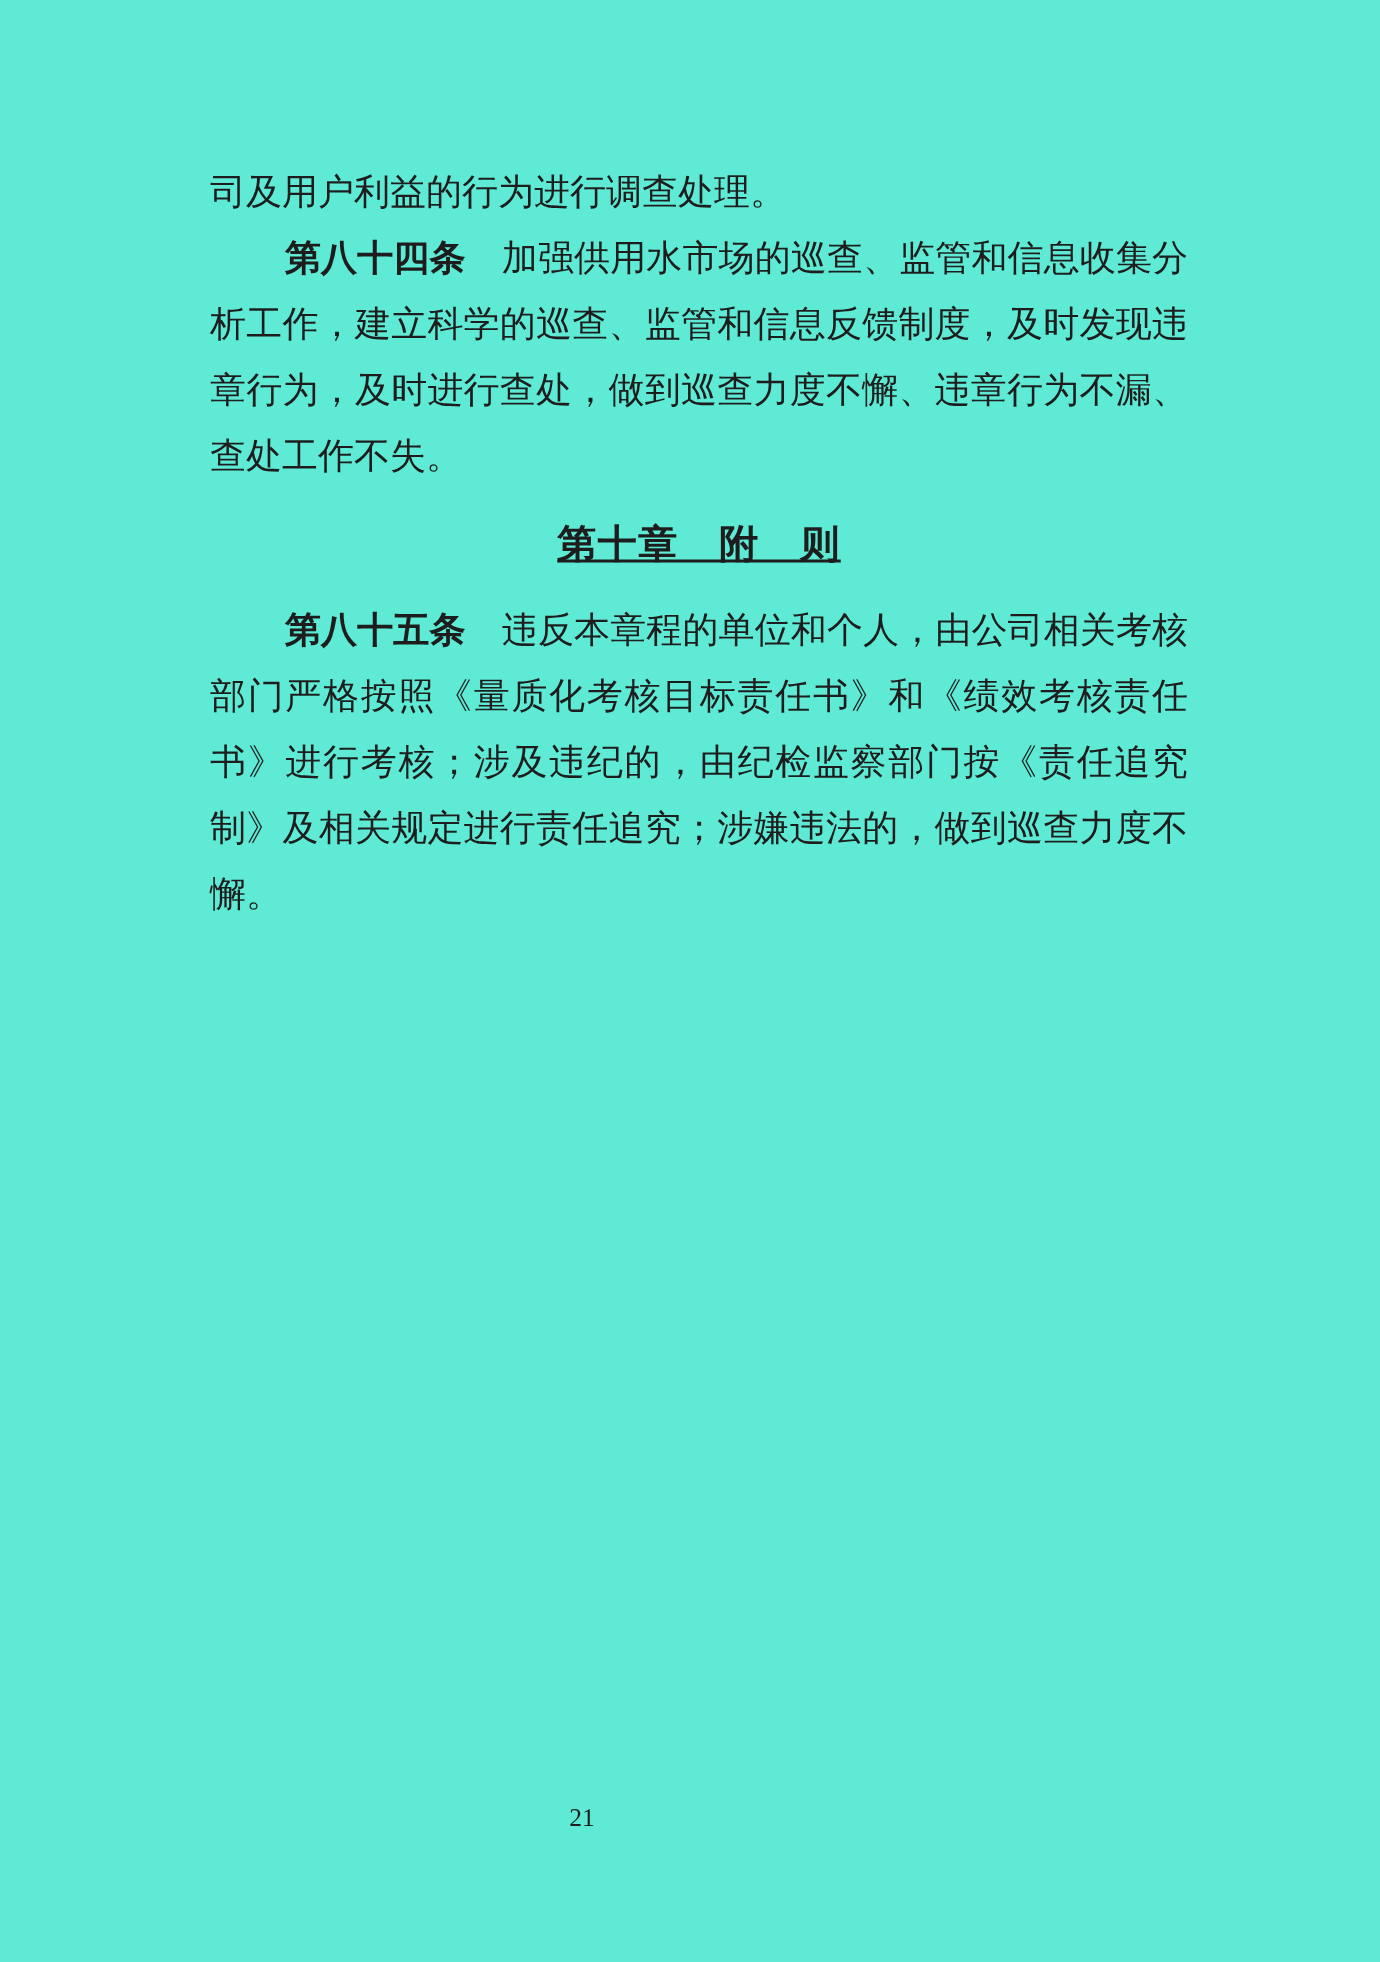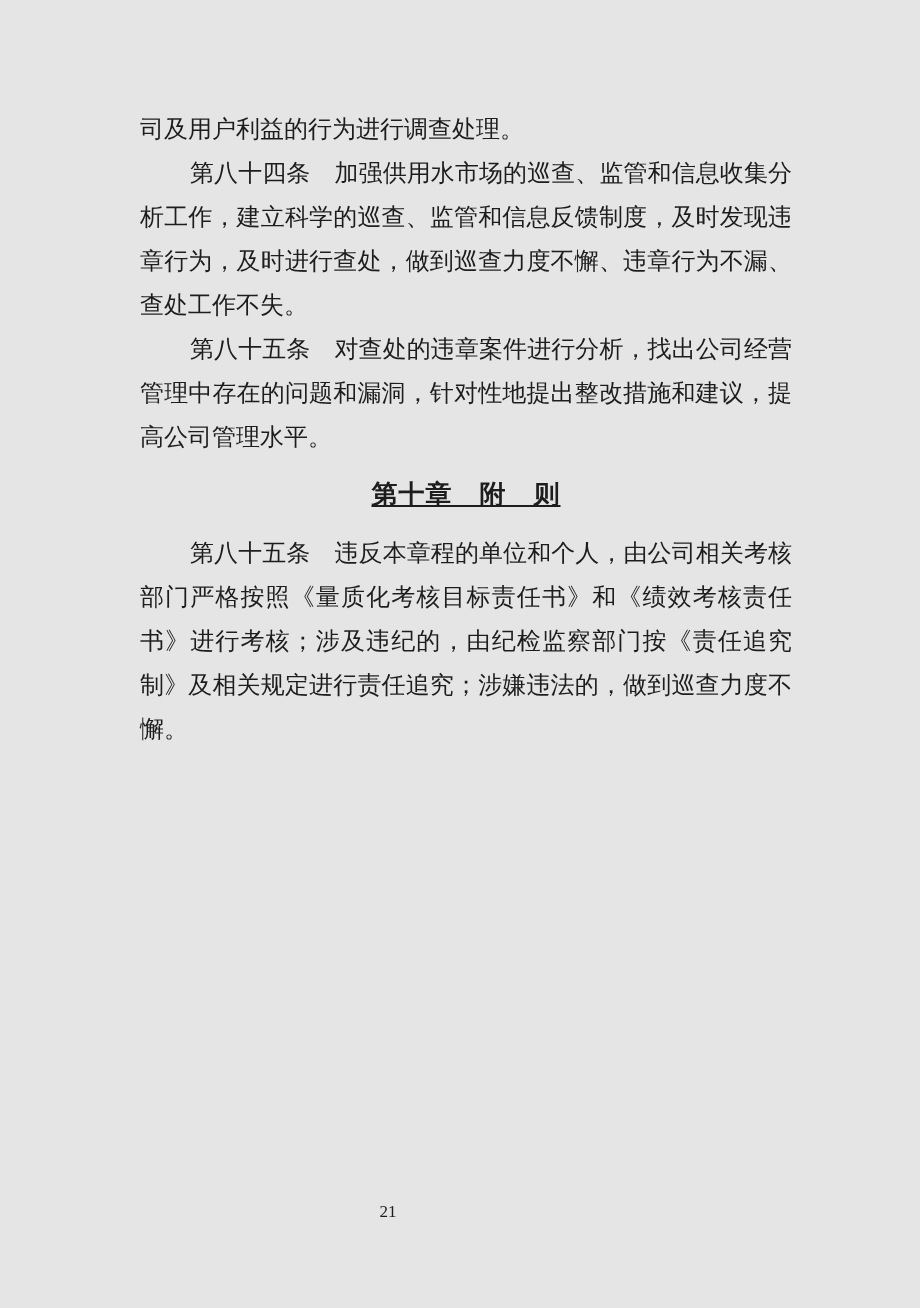--- a/index.html
+++ b/index.html
@@ -11,40 +11,40 @@
     height: 1308px;
     position: relative;
     background: #fefefe;
     font-family: "Liberation Serif", "DejaVu Serif", serif;
     color: #1d1d1d;
     overflow: hidden;
   }
   .page {
     position: absolute;
     inset: 0;
-    background: #e5e5e5;
+    background: #5eead4;
   }
   .content {
     position: absolute;
     left: 140px;
     top: 107px;
     width: 652px;
     font-size: 24px;
     line-height: 44px;
     text-align: justify;
   }
   .para {
     margin: 0;
     padding: 0;
   }
   .para.indent {
     text-indent: 50px;
   }
   .article-label {
-    font-weight: 400;
+    font-weight: 700;
   }
   .chapter {
     margin: 14px 0;
     padding: 0;
     font-size: 26px;
     font-weight: 700;
     line-height: 44px;
     text-align: center;
     text-indent: 0;
     letter-spacing: 1px;
@@ -65,21 +65,20 @@
 <body>
 
 <div class="page">
 
   <main class="content">
 
     <p class="para"><span>司及用户利益的行为进行调查处理。</span></p>
 
     <p class="para indent"><span class="article-label">第八十四条</span><span>　</span><span>加强供用水市场的巡查、监管和信息收集分析工作，建立科学的巡查、监管和信息反馈制度，及时发现违章行为，及时进行查处，做到巡查力度不懈、违章行为不漏、查处工作不失。</span></p>
 
-    <p class="para indent"><span class="article-label">第八十五条</span><span>　</span><span>对查处的违章案件进行分析，找出公司经营管理中存在的问题和漏洞，针对性地提出整改措施和建议，提高公司管理水平。</span></p>
 
     <h2 class="chapter">第十章　附　则</h2>
 
     <p class="para indent"><span class="article-label">第八十五条</span><span>　</span><span>违反本章程的单位和个人，由公司相关考核部门严格按照《量质化考核目标责任书》和《绩效考核责任书》进行考核；涉及违纪的，由纪检监察部门按《责任追究制》及相关规定进行责任追究；涉嫌违法的，做到巡查力度不懈。</span></p>
 
 
 
   </main>
 
   <footer class="pageno">21</footer>

